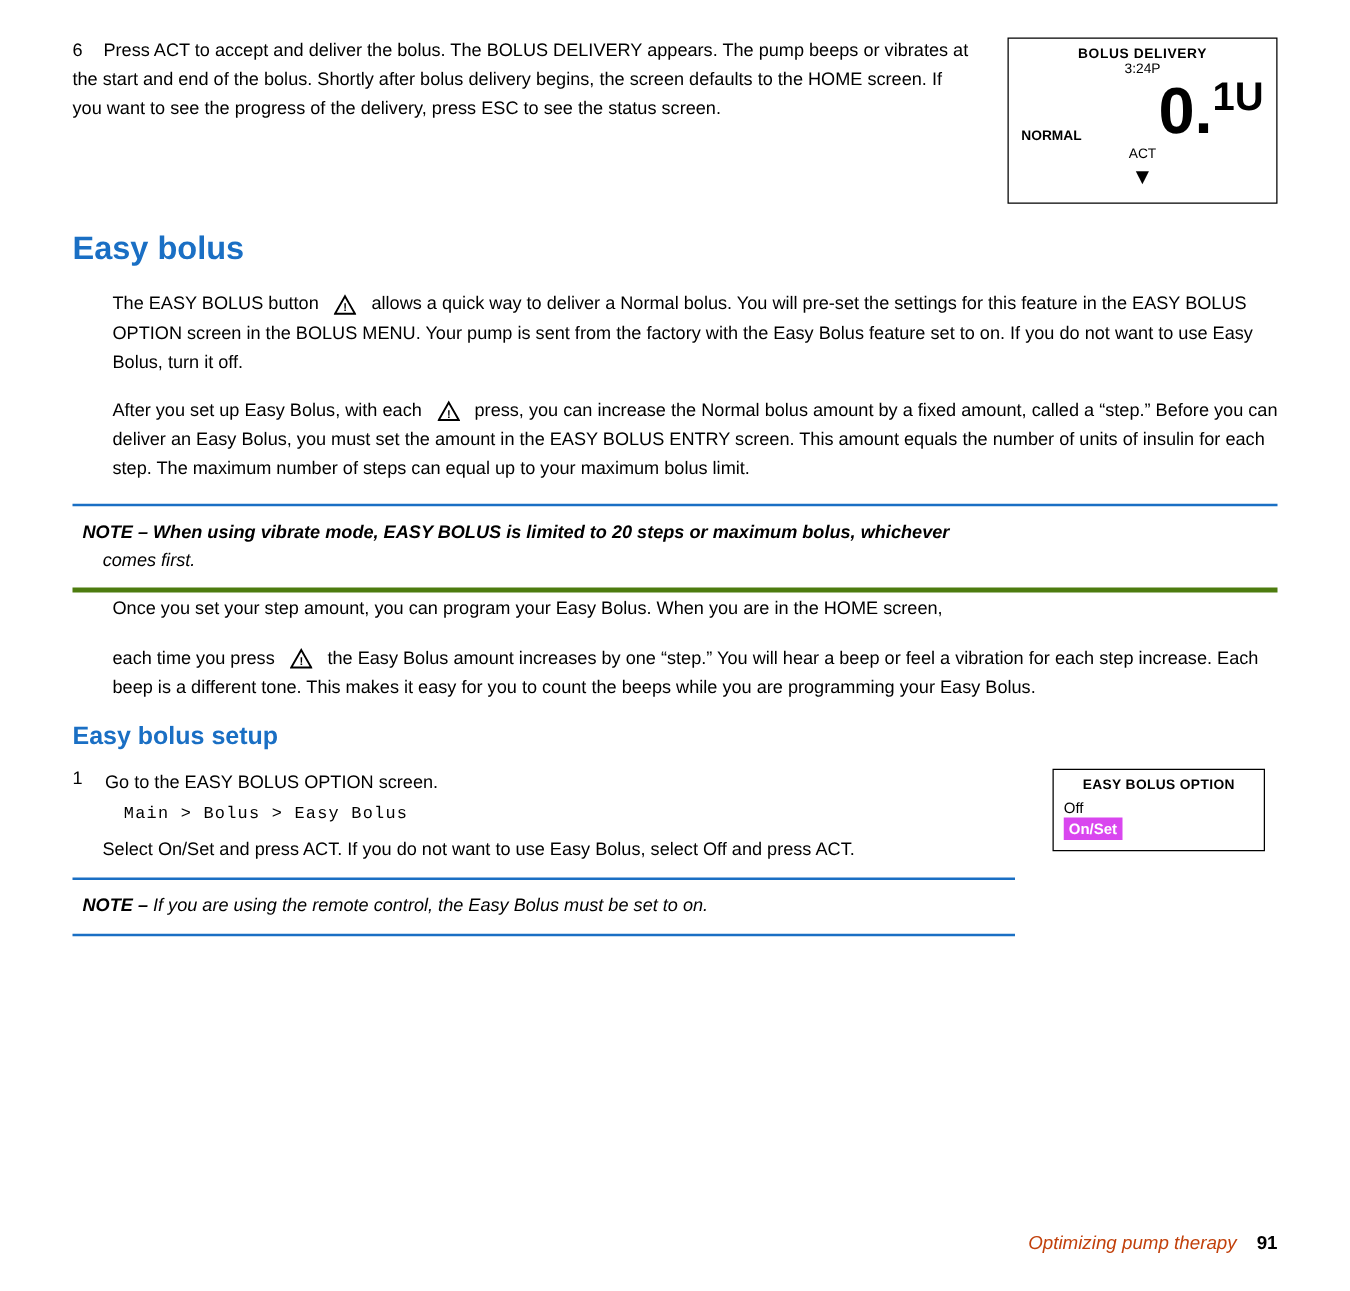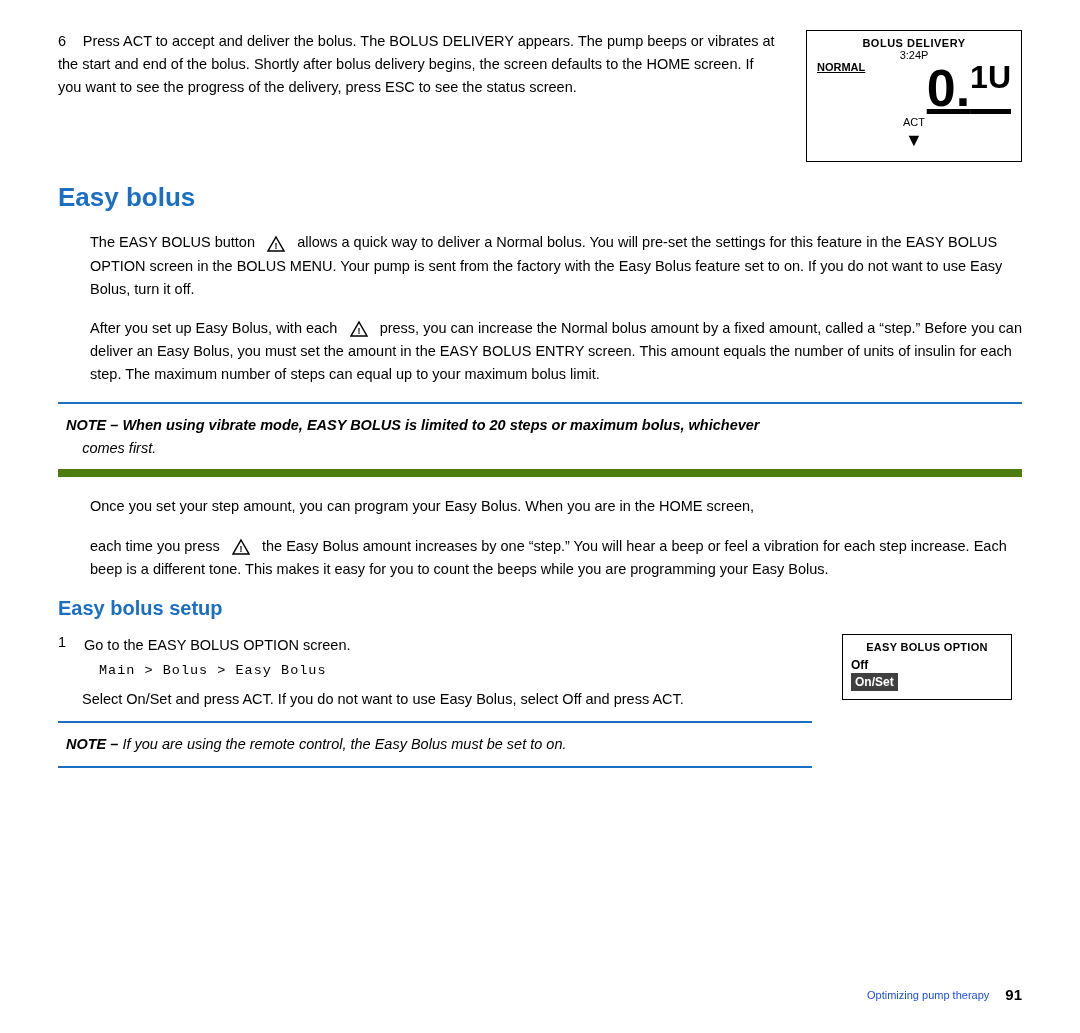--- a/index.html
+++ b/index.html
@@ -34,23 +34,22 @@
       text-align: center;
     }
 
     .device-box .box-time {
       font-size: 11px;
       text-align: center;
     }
 
     .device-box .box-row {
       display: flex;
-      align-items: flex-start;
+      align-items: flex-end;
       justify-content: space-between;
-      text-decoration: underline;
     }
 
     .device-box .normal-label {
       font-weight: bold;
       font-size: 11px;
     }
 
     .device-box .big-number {
       font-size: 52px;
       font-weight: bold;
@@ -87,23 +86,23 @@
 
     .body-text-indent {
       font-size: 14.5px;
       line-height: 1.6;
       margin-bottom: 16px;
       margin-left: 32px;
     }
 
     .warning-box {
       border-top: 2px solid #1a6fc4;
-      border-bottom: 8px solid #4d7c0f;
+      border-bottom: 4px solid #4d7c0f;
       padding: 10px 8px;
-      margin-bottom: 18px;
+      margin-bottom: 2px;
     }
 
     .warning-text {
       font-style: italic;
       font-size: 14.5px;
       line-height: 1.55;
       color: #000;
     }
 
     .warning-text strong {
@@ -154,26 +153,25 @@
       font-weight: bold;
       font-size: 11px;
       text-align: center;
       letter-spacing: 0.3px;
       margin-bottom: 4px;
     }
 
     .option-box .opt-item {
       font-size: 12px;
       padding: 1px 0;
-      font-weight: bold;
     }
 
     .option-box .opt-item-selected {
       font-size: 12px;
-      background: #404040;
+      background: #d946ef;
       color: #ffffff;
       padding: 2px 4px;
       display: inline-block;
       font-weight: bold;
     }
 
     .monospace-text {
       font-family: 'Courier New', Courier, monospace;
       font-size: 13.5px;
       margin-left: 41px;
@@ -190,22 +188,23 @@
     .footer {
       position: absolute;
       bottom: 30px;
       right: 58px;
       display: flex;
       align-items: center;
       gap: 16px;
     }
 
     .footer-text {
-      color: #1d4ed8;
-      font-size: 11px;
+      color: #c2410c;
+      font-size: 15px;
+      font-style: italic;
     }
 
     .footer-page {
       font-size: 15px;
       color: #000;
       font-weight: bold;
     }
 
     .step6-row {
       display: flex;

